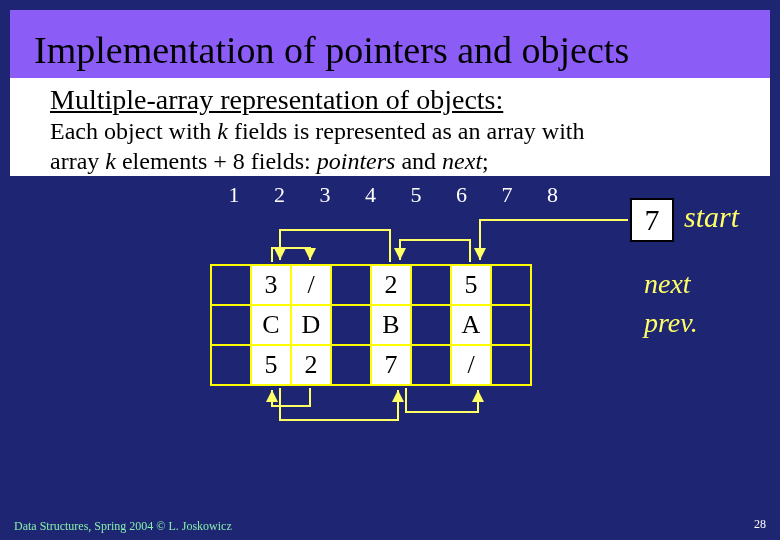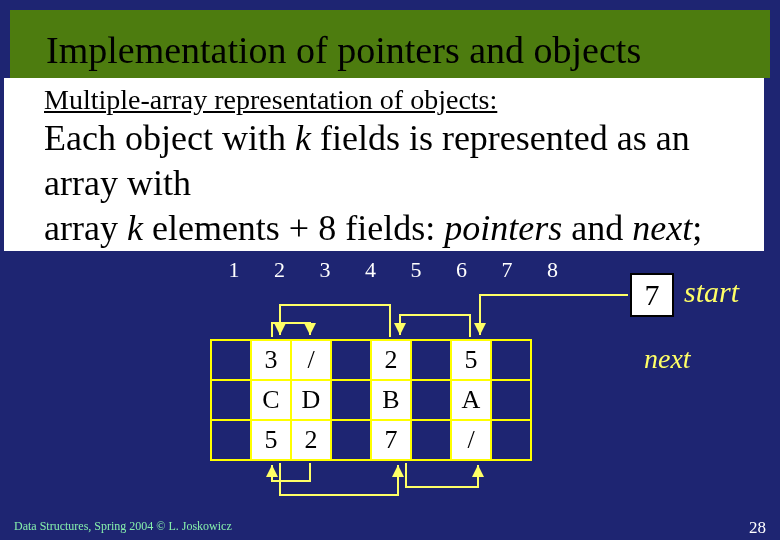--- a/index.html
+++ b/index.html
@@ -8,40 +8,40 @@
     padding: 0;
     width: 780px;
     height: 540px;
     background: #1e2572;
     font-family: "Times New Roman", Times, serif;
     position: relative;
     overflow: hidden;
   }
   .title {
     color: #000;
-    background: #4d7c0f;
+    background: #8b5cf6;
     font-size: 38px;
-    padding: 18px 24px 6px 36px;
+    padding: 18px 24px 6px 24px;
     width: calc(100% - 20px);
     margin: 10px 10px 0 10px;
   }
   .body-area {
-    margin: 0 4px;
+    margin: 0 10px;
     width: calc(100% - 20px);
     background: #fff;
     padding: 6px 24px 0 40px;
   }
   .subhead {
     color: #000;
     font-size: 28px;
     text-decoration: underline;
   }
   .para {
     color: #000;
-    font-size: 36px;
+    font-size: 24px;
     line-height: 1.25;
   }
   .italic { font-style: italic; }
   .bluepad {
     background: #1e2572;
     width: calc(100% - 20px);
     margin: 0 10px;
     height: 290px;
     position: relative;
   }
@@ -103,24 +103,24 @@
   .array td.filled { background: #fff; color: #000; }
   .footer {
     position: absolute;
     bottom: 6px;
     left: 14px;
     color: #86efac;
     font-size: 12px;
   }
   .pagenum {
     position: absolute;
-    bottom: 2px;
+    bottom: 8px;
     right: 14px;
     color: #fff;
-    font-size: 17px;
+    font-size: 12px;
   }
   svg.arrows {
     position: absolute;
     top: 0;
     left: 0;
     pointer-events: none;
   }
 </style>
 </head>
 <body>
@@ -146,20 +146,21 @@
     <span>6</span>
     <span>7</span>
     <span>8</span>
   </div>
 
   <div class="start-box">7</div>
   <div class="start-label">start</div>
 
   <div class="row-labels">
     <div>next</div>
+    <div>prev.</div>
   </div>
 
   <table class="array">
     <tbody>
         <tr>
       <td></td>
       <td class="filled">3</td>
       <td class="filled">/</td>
       <td></td>
       <td class="filled">2</td>

